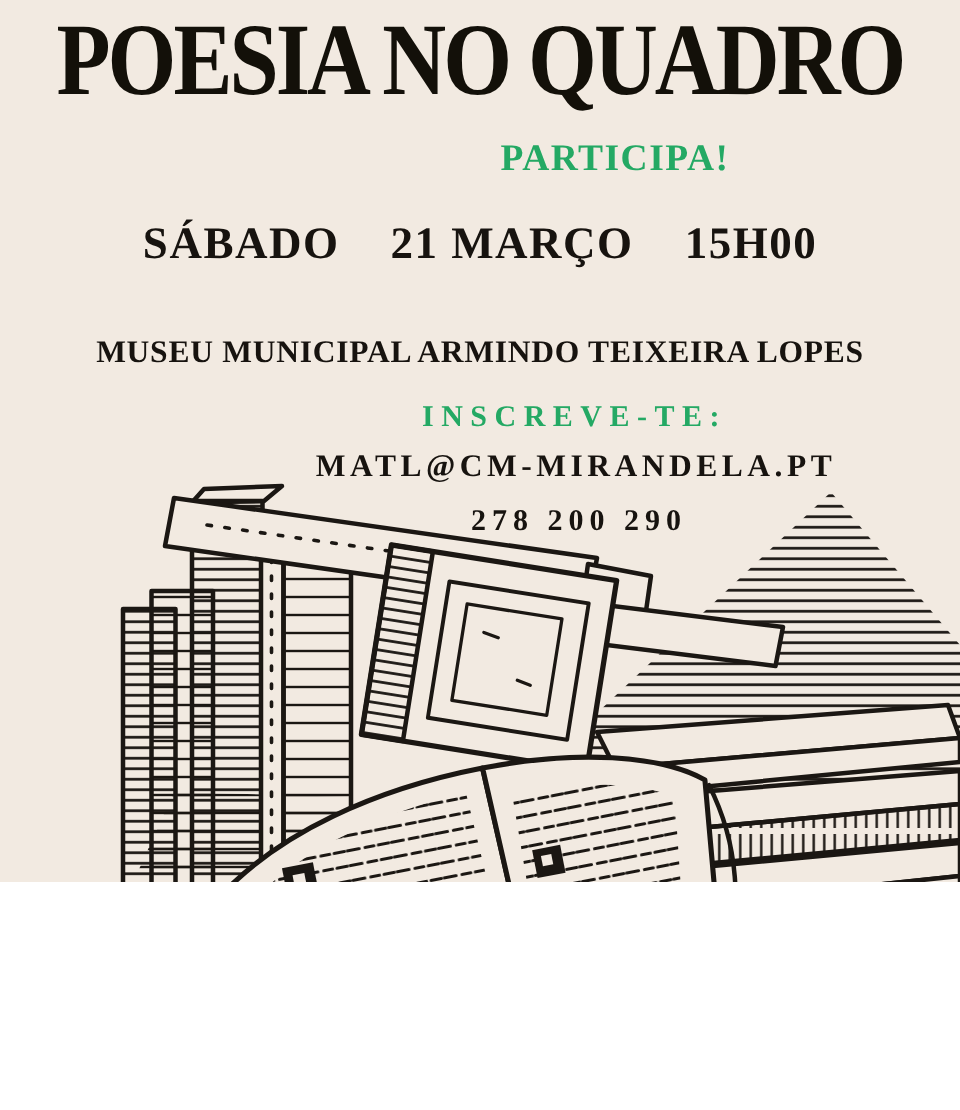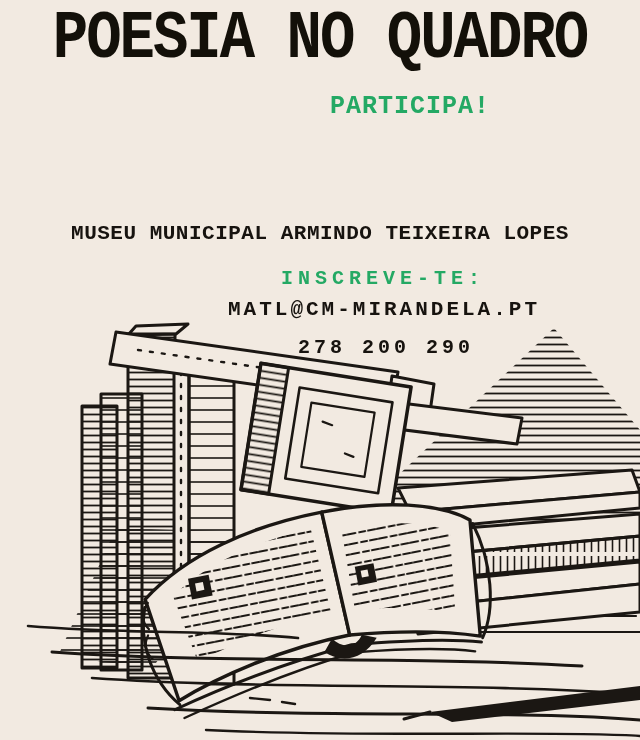--- a/index.html
+++ b/index.html
@@ -1,21 +1,21 @@
 <!DOCTYPE html>
 <html><head>
 <meta charset="utf-8">
 <style>
   html,body{margin:0;padding:0;}
   .poster{
     position:relative;
-    width:640px;height:740px;
+    width:640px;height:588px;
     background:#F2EAE1;
     overflow:hidden;
-    font-family:Liberation Mono, monospace;
+    font-family:Liberation Serif, serif;
     color:#17130F;
   }
   .txt{position:absolute;left:0;width:640px;text-align:center;white-space:nowrap;}
   .title{
     top:0;
     font-size:59px;font-weight:900;letter-spacing:-2px;
     transform:scaleY(1.16);transform-origin:top center;
     color:#131009;
   }
   .participa{
@@ -55,20 +55,25 @@
 </style>
 </head>
 <body>
 
 <div class="poster">
 
   <div class="txt title">POESIA NO QUADRO</div>
 
   <div class="txt participa">PARTICIPA!</div>
 
+  <div class="dateline">
+    <span>SÁBADO</span>
+    <span>21 MARÇO</span>
+    <span>15H00</span>
+  </div>
 
   <div class="txt venue">MUSEU MUNICIPAL ARMINDO TEIXEIRA LOPES</div>
 
   <div class="txt inscreve">INSCREVE-TE:</div>
 
   <div class="txt email">MATL@CM-MIRANDELA.PT</div>
 
   <div class="txt phone">278 200 290</div>
 
   <svg class="illustration" viewBox="0 0 640 420" xmlns="http://www.w3.org/2000/svg">

